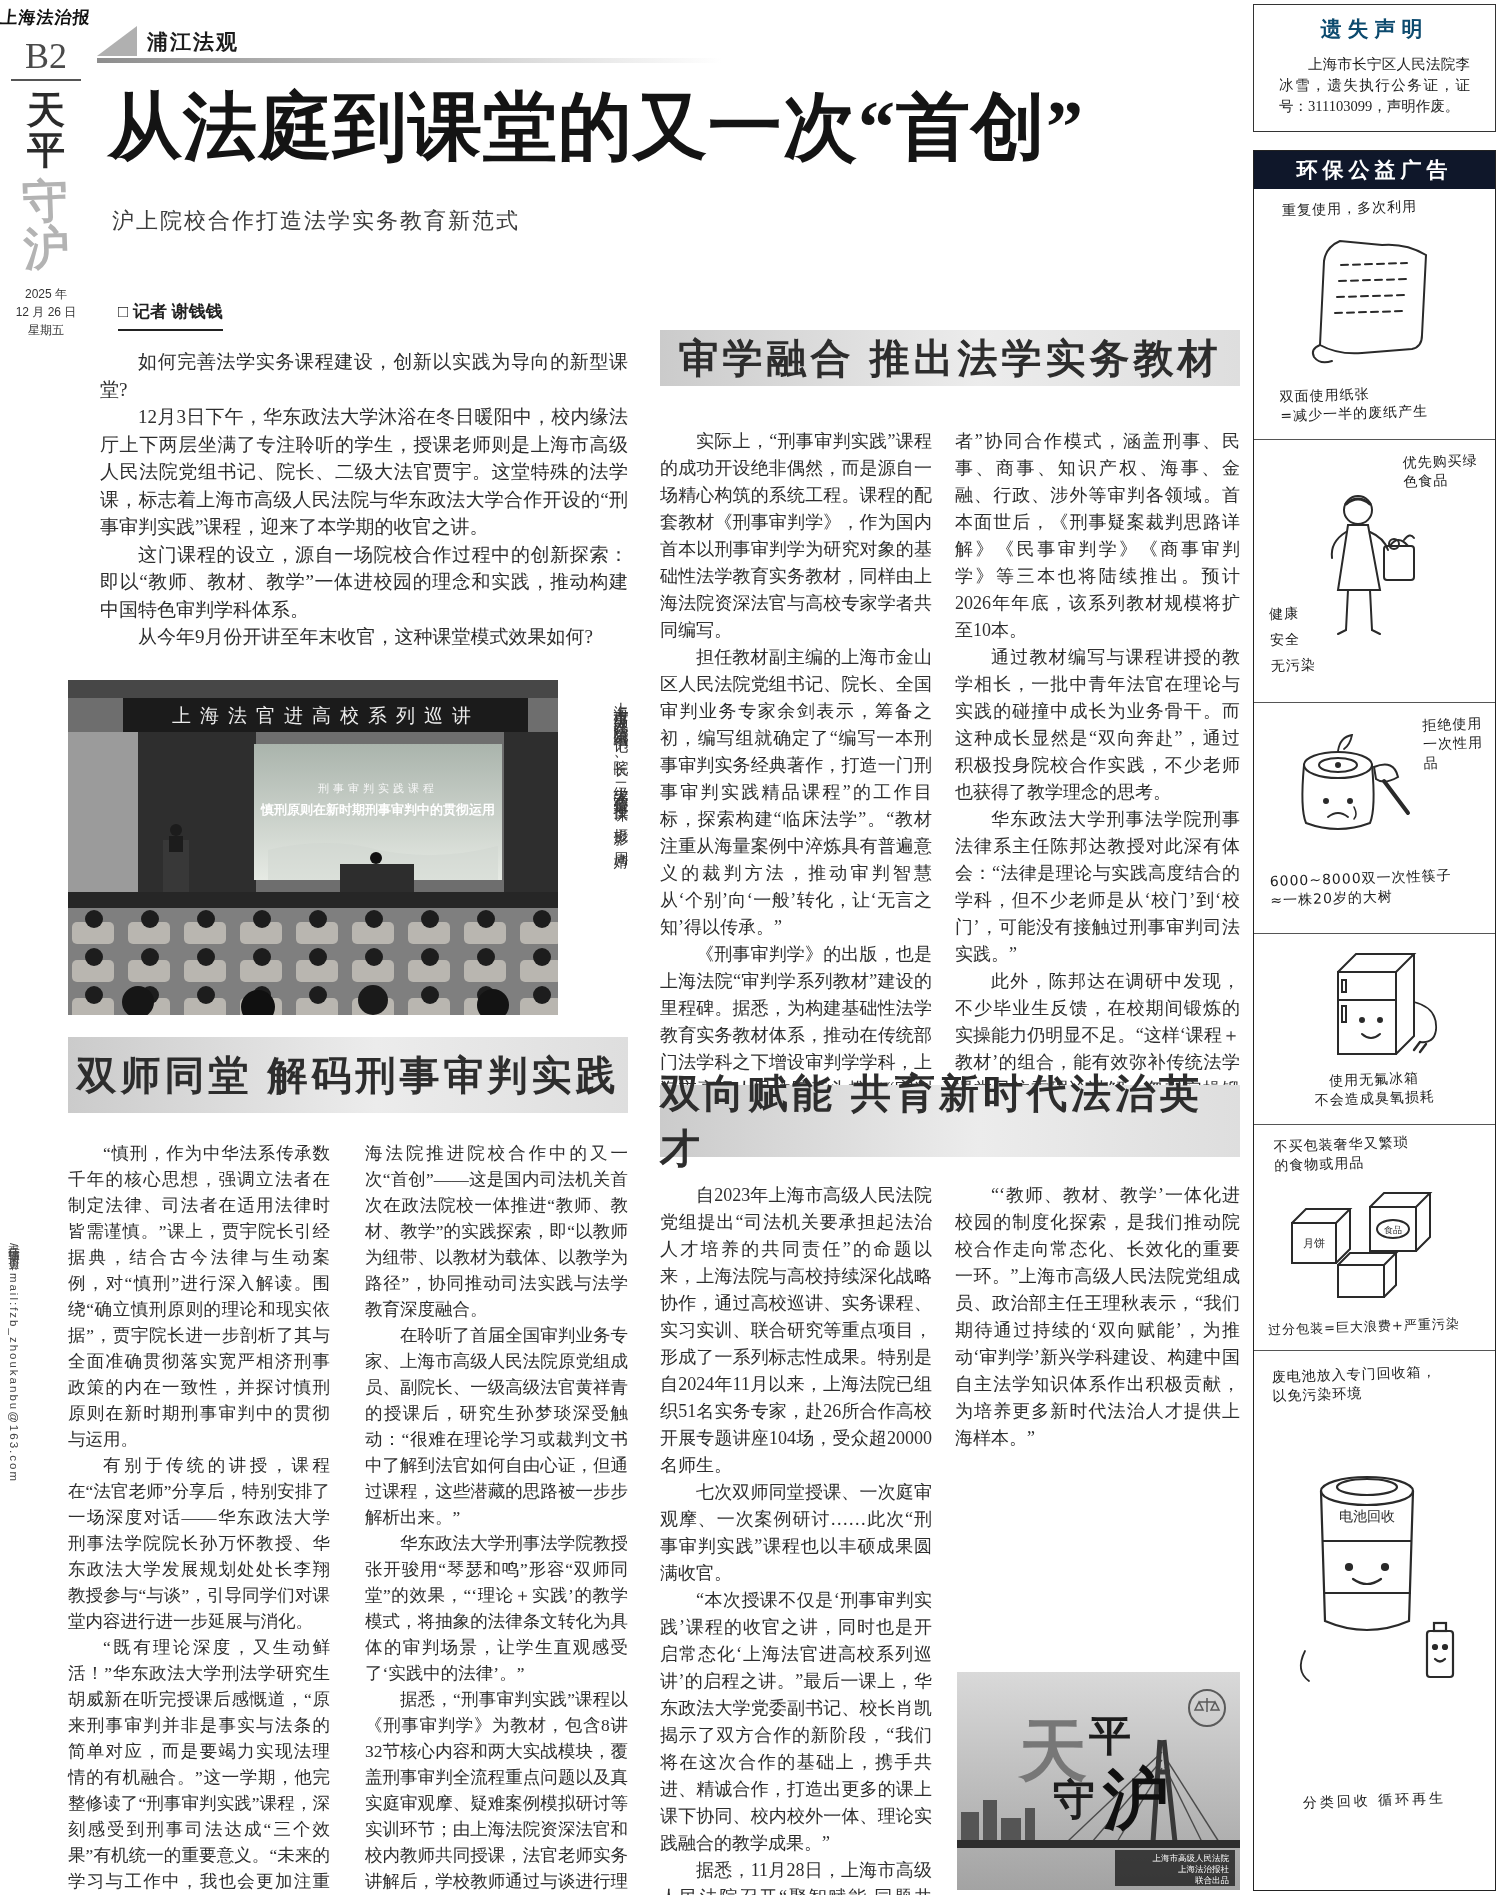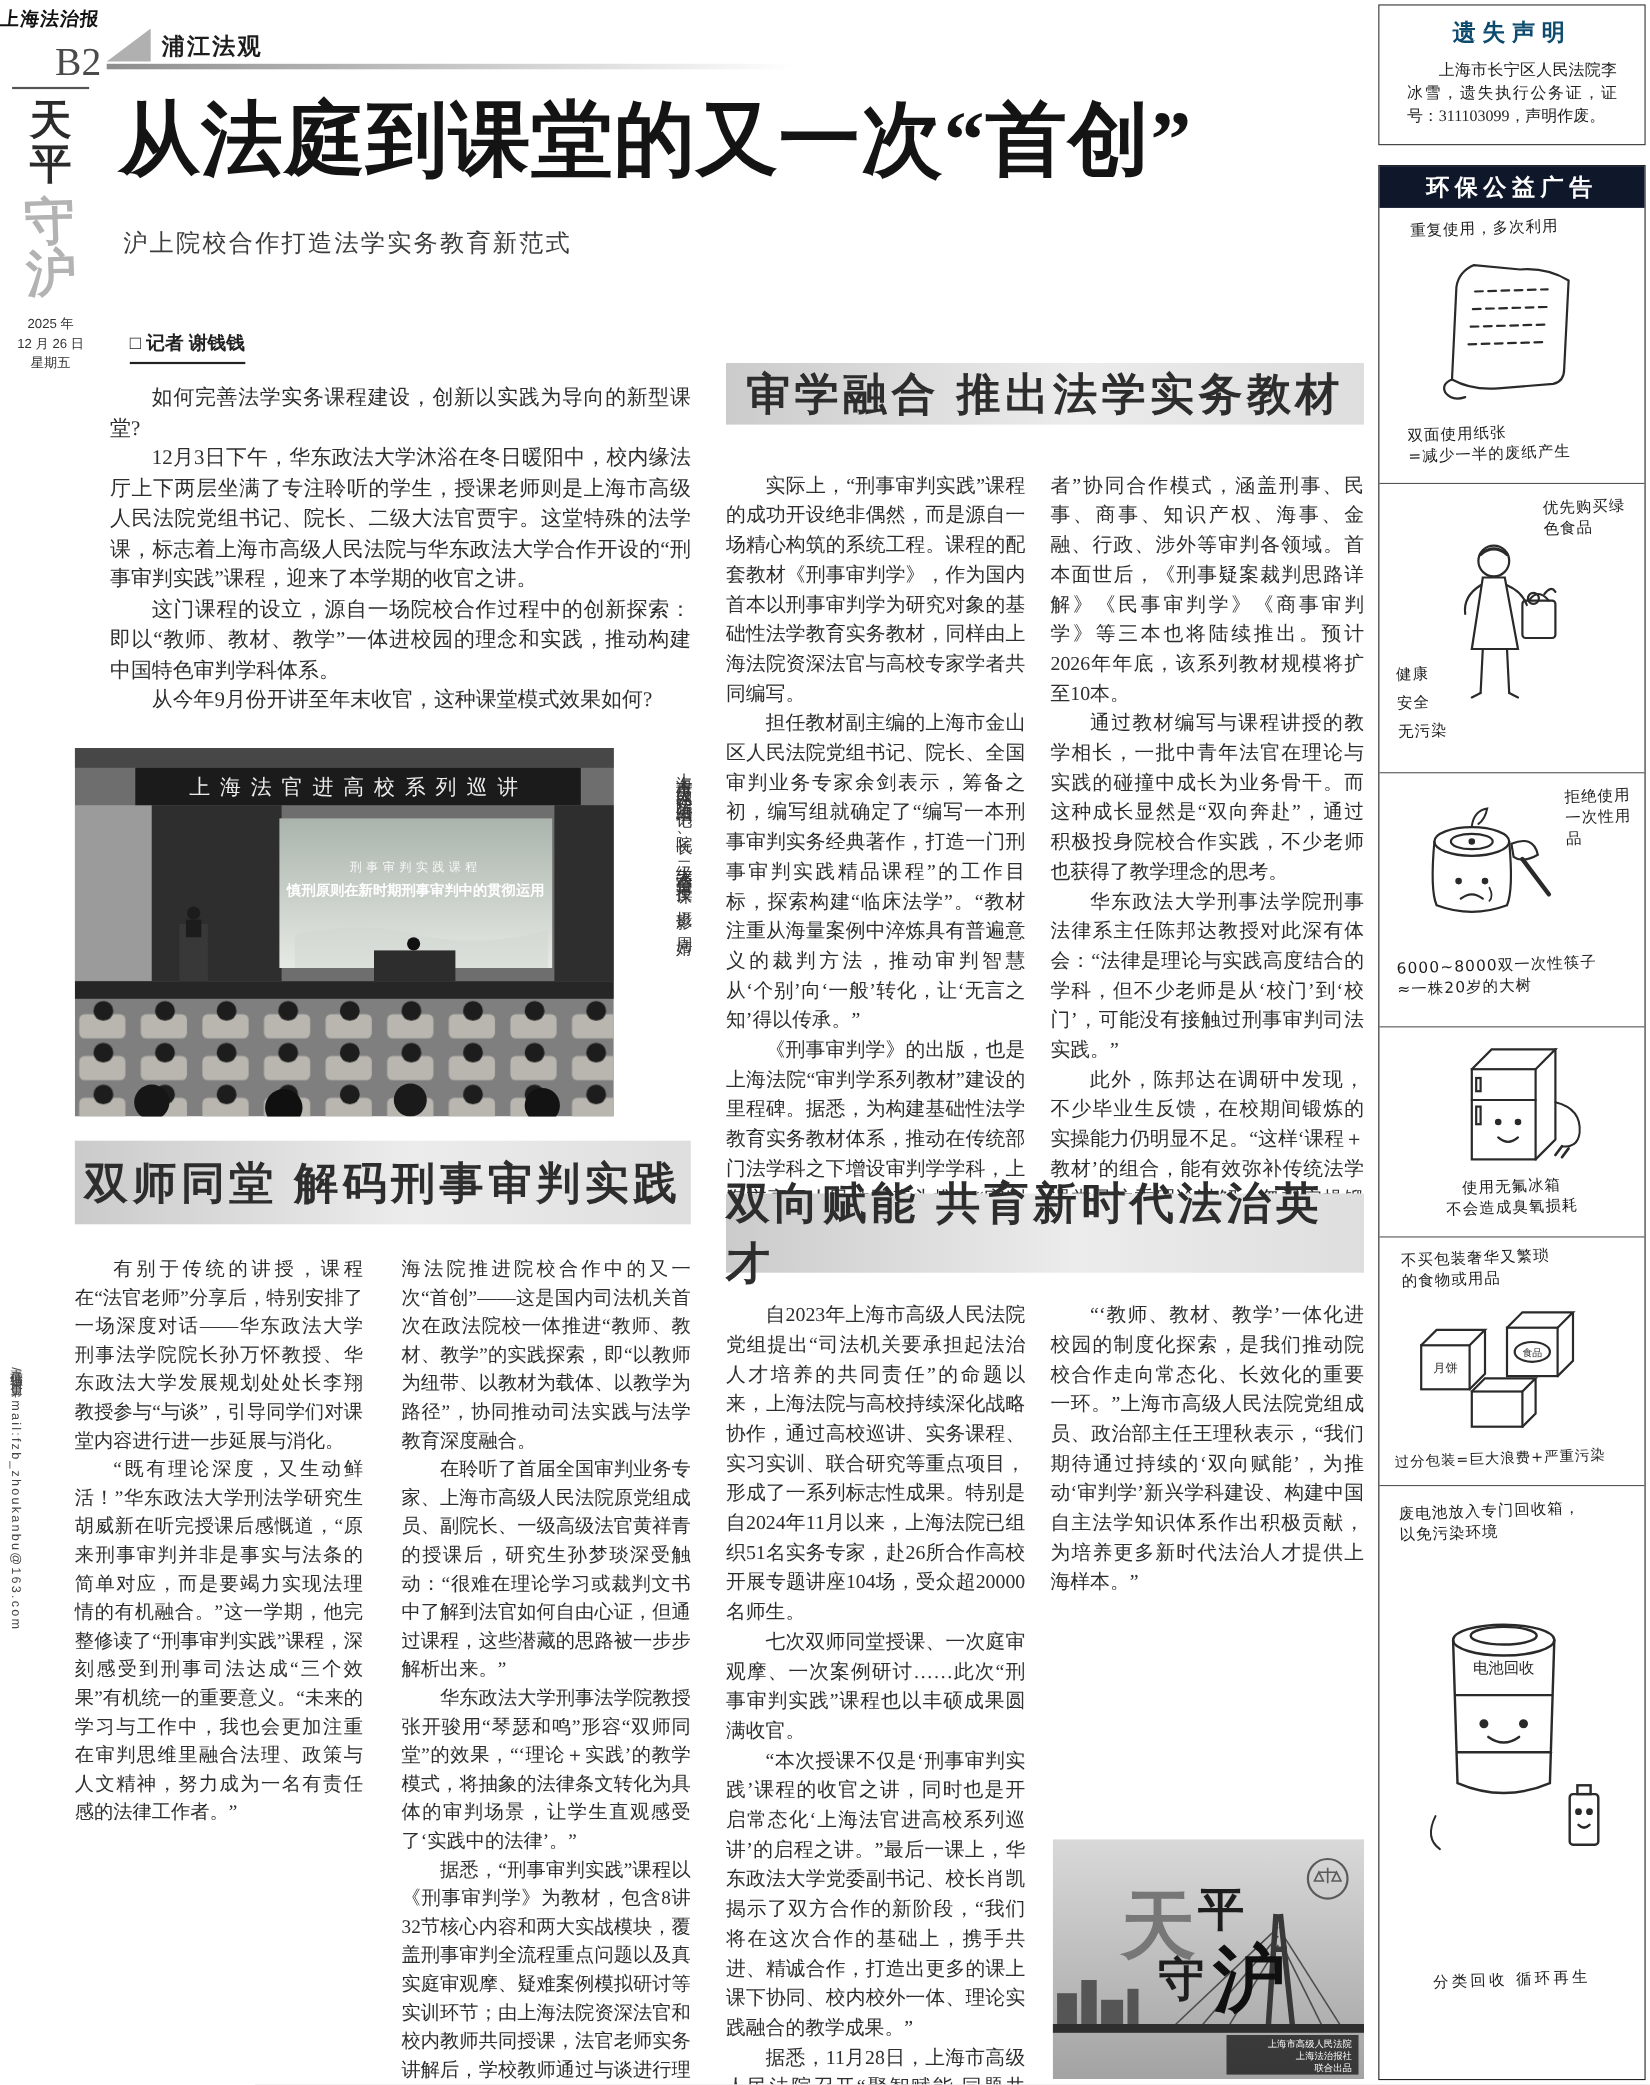--- a/index.html
+++ b/index.html
@@ -2,21 +2,21 @@
 <html><head>
 <meta charset="utf-8">
 <style>
   html,body{margin:0;padding:0;background:#e8e8e8;}
   .page{position:relative;width:1500px;height:1895px;background:#ffffff;overflow:hidden;
         font-family:"Liberation Serif","DejaVu Serif",serif;color:#2e2e2e;}
   .abs{position:absolute;}
   
   .masthead{left:0;top:0;width:92px;height:1895px;text-align:center;}
   .paper-name{font-weight:900;font-size:17px;color:#111;letter-spacing:1px;padding-top:6px;transform:skewX(-6deg);}
-  .page-no{font-size:36px;color:#4a4a4a;margin-top:6px;font-family:"Liberation Serif",serif;text-align:right;}
+  .page-no{font-size:36px;color:#4a4a4a;margin-top:6px;font-family:"Liberation Serif",serif;}
   .page-no-rule{width:70px;height:2px;background:#555;margin:2px auto 10px auto;}
   .sec-vert{font-family:"Liberation Sans","DejaVu Sans",sans-serif;font-weight:700;font-size:38px;
             color:#2b2b2b;line-height:1.05;}
   .sec-vert2{font-weight:900;font-size:46px;color:#b3b3b3;line-height:1.02;margin-top:8px;transform:rotate(-2deg);}
   .dates{font-size:12px;color:#333;line-height:1.5;margin-top:12px;font-family:"Liberation Sans",sans-serif;}
   .foot-vert{left:6px;top:1235px;height:660px;writing-mode:vertical-rl;text-orientation:mixed;
              font-size:11.5px;color:#444;letter-spacing:2px;font-family:"Liberation Sans",sans-serif;}
   
   .kicker{left:97px;top:26px;display:flex;align-items:flex-end;}
   .kicker-tri{width:0;height:0;border-left:40px solid transparent;border-bottom:30px solid #b0b0b0;}
@@ -144,20 +144,21 @@
   </div>
   <div class="abs col bcol" style="left:955px;top:428px;width:285px;">
     <p class="cont">者”协同合作模式，涵盖刑事、民事、商事、知识产权、海事、金融、行政、涉外等审判各领域。首本面世后，《刑事疑案裁判思路详解》《民事审判学》《商事审判学》等三本也将陆续推出。预计2026年年底，该系列教材规模将扩至10本。</p>
     <p>通过教材编写与课程讲授的教学相长，一批中青年法官在理论与实践的碰撞中成长为业务骨干。而这种成长显然是“双向奔赴”，通过积极投身院校合作实践，不少老师也获得了教学理念的思考。</p>
     <p>华东政法大学刑事法学院刑事法律系主任陈邦达教授对此深有体会：“法律是理论与实践高度结合的学科，但不少老师是从‘校门’到‘校门’，可能没有接触过刑事审判司法实践。”</p>
     <p>此外，陈邦达在调研中发现，不少毕业生反馈，在校期间锻炼的实操能力仍明显不足。“这样‘课程＋教材’的组合，能有效弥补传统法学课堂只注重理论讲解，忽视实操锻炼的不足，纾解传统法学教育理论和实践脱节的困境。”</p>
   </div>
 
   <div class="abs secbar" style="left:68px;top:1037px;width:560px;height:76px;text-align:center;">双师同堂  解码刑事审判实践</div>
   <div class="abs col bcol-s2" style="left:68px;top:1140px;width:262px;">
+    <p>“慎刑，作为中华法系传承数千年的核心思想，强调立法者在制定法律、司法者在适用法律时皆需谨慎。”课上，贾宇院长引经据典，结合古今法律与生动案例，对“慎刑”进行深入解读。围绕“确立慎刑原则的理论和现实依据”，贾宇院长进一步剖析了其与全面准确贯彻落实宽严相济刑事政策的内在一致性，并探讨慎刑原则在新时期刑事审判中的贯彻与运用。</p>
     <p>有别于传统的讲授，课程在“法官老师”分享后，特别安排了一场深度对话——华东政法大学刑事法学院院长孙万怀教授、华东政法大学发展规划处处长李翔教授参与“与谈”，引导同学们对课堂内容进行进一步延展与消化。</p>
     <p>“既有理论深度，又生动鲜活！”华东政法大学刑法学研究生胡威新在听完授课后感慨道，“原来刑事审判并非是事实与法条的简单对应，而是要竭力实现法理情的有机融合。”这一学期，他完整修读了“刑事审判实践”课程，深刻感受到刑事司法达成“三个效果”有机统一的重要意义。“未来的学习与工作中，我也会更加注重在审判思维里融合法理、政策与人文精神，努力成为一名有责任感的法律工作者。”</p>
 
   </div>
   <div class="abs col bcol-s2" style="left:365px;top:1140px;width:263px;">
     <p class="cont">海法院推进院校合作中的又一次“首创”——这是国内司法机关首次在政法院校一体推进“教师、教材、教学”的实践探索，即“以教师为纽带、以教材为载体、以教学为路径”，协同推动司法实践与法学教育深度融合。</p>
     <p>在聆听了首届全国审判业务专家、上海市高级人民法院原党组成员、副院长、一级高级法官黄祥青的授课后，研究生孙梦琰深受触动：“很难在理论学习或裁判文书中了解到法官如何自由心证，但通过课程，这些潜藏的思路被一步步解析出来。”</p>
     <p>华东政法大学刑事法学院教授张开骏用“琴瑟和鸣”形容“双师同堂”的效果，“‘理论＋实践’的教学模式，将抽象的法律条文转化为具体的审判场景，让学生直观感受了‘实践中的法律’。”</p>
     <p>据悉，“刑事审判实践”课程以《刑事审判学》为教材，包含8讲32节核心内容和两大实战模块，覆盖刑事审判全流程重点问题以及真实庭审观摩、疑难案例模拟研讨等实训环节；由上海法院资深法官和校内教师共同授课，法官老师实务讲解后，学校教师通过与谈进行理论阐释，打通了从理论到实务、从教材到法庭的“最后一公里”。</p>
   </div>

